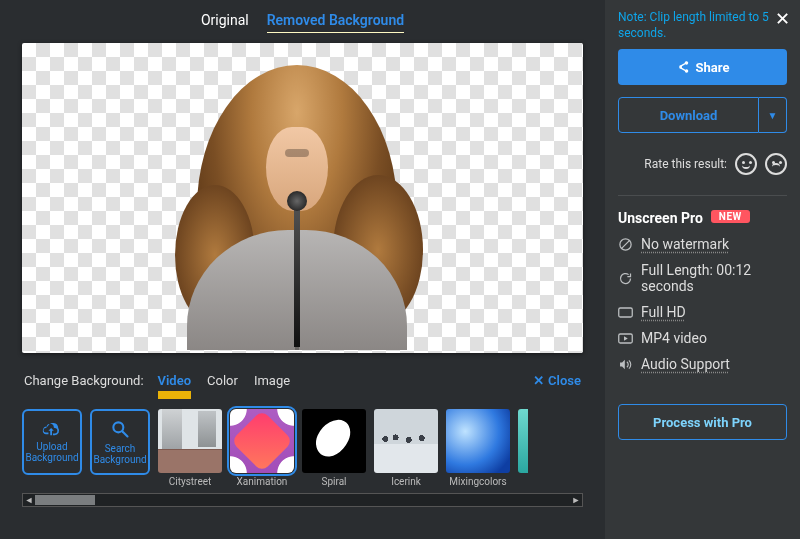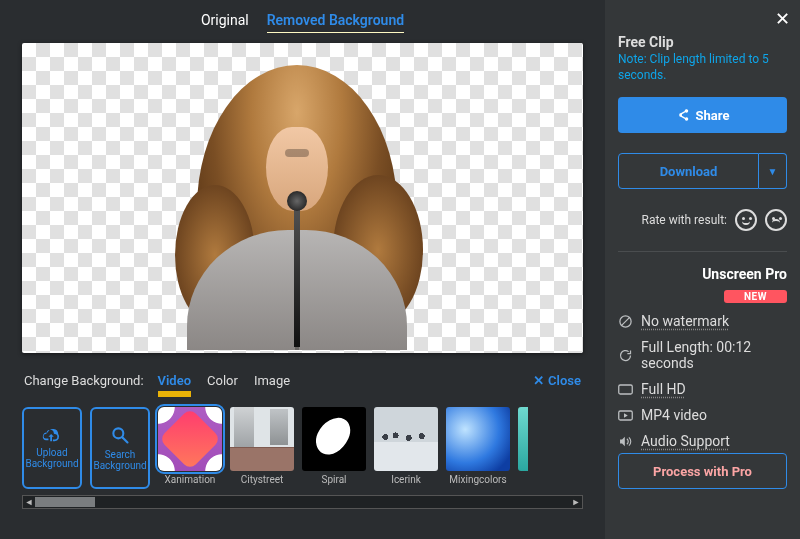--- a/index.html
+++ b/index.html
@@ -45,57 +45,57 @@
   }
   .jacket::before{content:"";position:absolute;left:50%;top:10px;width:4px;height:110px;transform:translateX(-50%);background:rgba(0,0,0,.25);}
   .mic {
     position:absolute; left:50%; top:132px; width:6px; height:150px; transform:translateX(-50%);
     background:linear-gradient(180deg,#555,#111);
   }
   .mic::before{content:"";position:absolute;left:50%;top:-6px;width:20px;height:20px;transform:translateX(-50%);background:radial-gradient(circle,#666,#111);border-radius:50%;}
   .bg-row { display:flex; align-items:flex-start; gap:14px; padding: 20px 2px 6px 2px; font-size: 13px; }
   .bg-row .tabs2 { display:flex; gap:16px; }
   .bg-tab { cursor:pointer; padding-bottom:3px; }
-  .bg-tab.active { color:#2f8be8; border-bottom:6px solid #eab308; font-weight:600; }
+  .bg-tab.active { color:#2f8be8; border-bottom:8px solid #eab308; font-weight:600; }
   .close-btn { margin-left:auto; color:#2f8be8; cursor:pointer; font-size:13px; font-weight:600; display:flex; align-items:center; gap:4px; }
   .strip { display:flex; gap:8px; align-items:flex-start; padding:4px 0 2px 0; overflow:hidden; }
   .action-tile, .thumb-wrap { display:flex; flex-direction:column; align-items:center; gap:3px; }
   .action-tile .tile {
-    width:60px; height:82px; border:2px solid #2f8be8; border-radius:6px; color:#2f8be8;
+    width:60px; height:66px; border:2px solid #2f8be8; border-radius:6px; color:#2f8be8;
     display:flex; flex-direction:column; align-items:center; justify-content:center; gap:4px; font-size:10px; text-align:center; line-height:1.15; cursor:pointer;
   }
   .thumb { width:64px; height:64px; border-radius:3px; overflow:hidden; cursor:pointer; position:relative; }
   .thumb.selected { outline:2px solid #2f8be8; outline-offset:1px; border-radius:6px; }
   .thumb .caption, .caption { font-size:10px; color:#bbb; text-align:center; }
   .strip-scroll { height:14px; margin-top:4px; background:#1f2224; border:1px solid #555; display:flex; align-items:center; position:relative; }
   .strip-scroll .handle { position:absolute; left:12px; top:1px; bottom:1px; width:60px; background:#7a7d7f; }
   .strip-scroll .arrow { width:12px; height:100%; display:flex; align-items:center; justify-content:center; color:#bbb; font-size:9px; }
   .strip-scroll .arrow.right { margin-left:auto; }
   
   .closex { position:absolute; top:8px; right:10px; color:#fff; font-size:18px; cursor:pointer; }
   .sb-title { font-size:14px; font-weight:700; margin-top:26px; }
   .sb-note { font-size:12px; color:#0ea5e9; margin-top:2px; line-height:1.3; }
   .btn { width:100%; height:36px; border-radius:4px; display:flex; align-items:center; justify-content:center; font-size:13px; font-weight:700; cursor:pointer; }
-  .btn.share { background:#2f8be8; color:#fff; margin-top:14px; gap:6px; }
-  .dl-row { display:flex; gap:0; margin-top:20px; }
+  .btn.share { background:#2f8be8; color:#fff; margin-top:8px; gap:6px; }
+  .dl-row { display:flex; gap:0; margin-top:12px; }
   .btn.download { flex:1; border:1px solid #2f8be8; color:#2f8be8; background:transparent; border-top-right-radius:0; border-bottom-right-radius:0; }
   .btn.dlmore { width:28px; border:1px solid #2f8be8; border-left:none; color:#2f8be8; background:transparent; border-top-left-radius:0; border-bottom-left-radius:0; font-size:10px; }
   .rate-row { display:flex; align-items:center; justify-content:flex-end; gap:8px; margin-top:20px; font-size:12px; color:#ddd; }
   .face-icon { width:22px; height:22px; border:2px solid #ddd; border-radius:50%; position:relative; cursor:pointer; }
   .face-icon::before { content:""; position:absolute; left:5px; top:6px; width:3px; height:3px; background:#ddd; border-radius:50%; box-shadow:7px 0 0 #ddd; }
   .face-icon.smile::after { content:""; position:absolute; left:5px; right:5px; bottom:4px; height:5px; border-bottom:2px solid #ddd; border-radius:0 0 8px 8px; }
   .face-icon.sad::after   { content:""; position:absolute; left:5px; right:5px; bottom:3px; height:5px; border-top:2px solid #ddd; border-radius:8px 8px 0 0; }
   .divider { height:1px; background:#4a4d4f; margin-top:20px; }
-  .pro-head { display:flex; align-items:flex-end; gap:8px; margin-top:14px; font-size:14px; font-weight:700; color:#fff;flex-direction:column; }
-  .badge-new { background:#ff5560; color:#fff; font-size:10px; font-weight:700; padding:1px 20px; border-radius:3px; letter-spacing:.5px; }
+  .pro-head { display:flex; align-items:flex-start; gap:8px; margin-top:14px; font-size:14px; font-weight:700; color:#fff; }
+  .badge-new { background:#ff5560; color:#fff; font-size:10px; font-weight:700; padding:1px 8px; border-radius:3px; letter-spacing:.5px; }
   .feat { display:flex; align-items:center; gap:8px; margin-top:10px; font-size:14px; }
   .feat .lbl { color:#ddd; }
   .feat .lbl.ul { text-decoration:underline dotted #888; text-underline-offset:3px; }
   .feat .ic { width:15px; height:15px; display:flex; align-items:center; justify-content:center; color:#bcbfc1; }
-  .btn.pro { border:1px solid #2f8be8; color:#fca5a5; background:transparent; margin-top:4px; }
+  .btn.pro { border:1px solid #2f8be8; color:#7dd3fc; background:transparent; margin-top:32px; }
   
   .th-xanim { background:
     radial-gradient(circle at 0 0,#fff 0 18%,transparent 19%),
     radial-gradient(circle at 100% 0,#fff 0 18%,transparent 19%),
     radial-gradient(circle at 0 100%,#fff 0 18%,transparent 19%),
     radial-gradient(circle at 100% 100%,#fff 0 18%,transparent 19%),
     linear-gradient(180deg,#ad5dc3,#a24db8);
   }
   .th-xanim::after{content:"";position:absolute;left:50%;top:50%;width:44px;height:44px;transform:translate(-50%,-50%) rotate(45deg);background:linear-gradient(135deg,#ff3a6f,#ff7a5b);border-radius:8px;}
   .th-city { background:linear-gradient(180deg,#dfe4e7 0 62%,#7e5a50 62% 64%,#9a7468 64% 100%); }
@@ -159,26 +159,26 @@
       <div class="tile">
         <svg width="20" height="20" viewBox="0 0 24 24">
             <circle cx="10" cy="10" r="6" fill="none" stroke="#2f8be8" stroke-width="2.5"></circle>
             <line x1="15" y1="15" x2="21" y2="21" stroke="#2f8be8" stroke-width="2.5" stroke-linecap="round"></line>
           </svg>
         <span>Search Background</span>
       </div>
     </div>
 
     <div class="thumb-wrap">
+      <div class="thumb th-city"></div>
+      <span class="caption">Citystreet</span>
+    </div>
+    <div class="thumb-wrap">
       <div class="thumb selected th-xanim"></div>
       <span class="caption">Xanimation</span>
-    </div>
-    <div class="thumb-wrap">
-      <div class="thumb th-city"></div>
-      <span class="caption">Citystreet</span>
     </div>
     <div class="thumb-wrap">
       <div class="thumb th-spiral"></div>
       <span class="caption">Spiral</span>
     </div>
     <div class="thumb-wrap">
       <div class="thumb th-ice"></div>
       <span class="caption">Icerink</span>
     </div>
     <div class="thumb-wrap">
@@ -191,39 +191,38 @@
   <div class="strip-scroll">
     <div class="arrow">◄</div>
     <div class="handle"></div>
     <div class="arrow right">►</div>
   </div>
 </div>
 
 <div class="sidebar">
   <span class="closex">✕</span>
 
-  <div class="sb-title">Free Clip</div>
   <div class="sb-note">Note: Clip length limited to 5 seconds.</div>
 
   <div class="btn share">
     <svg width="14" height="14" viewBox="0 0 24 24">
         <path fill="#fff" d="M18 8a3 3 0 1 0-2.83-4H15a3 3 0 0 0 .1 1L8.9 8.5a3 3 0 1 0 0 7l6.2 3.5A3 3 0 1 0 18 16a3 3 0 0 0-2 .8l-6-3.4a3 3 0 0 0 0-2.8l6-3.4A3 3 0 0 0 18 8Z"></path>
       </svg>
     <span>Share</span>
   </div>
 
   <div class="dl-row">
     <div class="btn download">Download</div>
     <div class="btn dlmore">
       <span>▼</span>
     </div>
   </div>
 
   <div class="rate-row">
-    <span>Rate with result:</span>
+    <span>Rate this result:</span>
     <span class="face-icon smile"></span>
     <span class="face-icon sad"></span>
   </div>
 
   <div class="divider"></div>
 
   <div class="pro-head">
     <span>Unscreen Pro</span>
     <span class="badge-new">NEW</span>
   </div>

